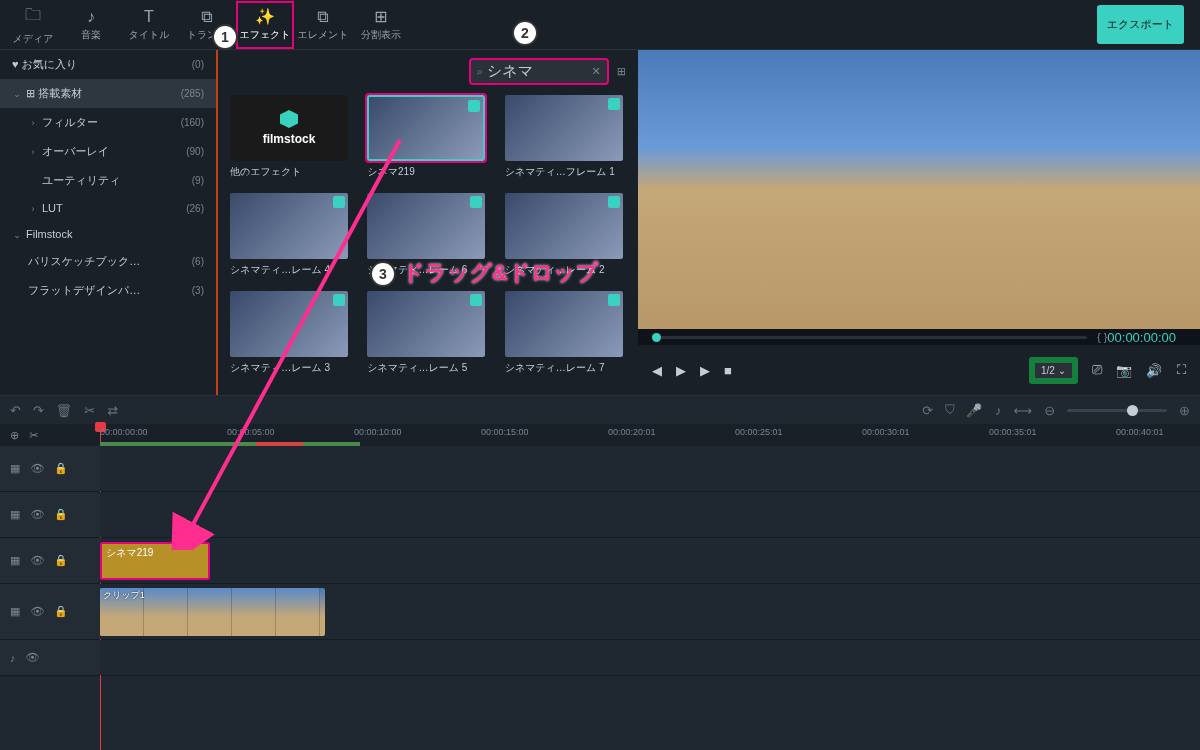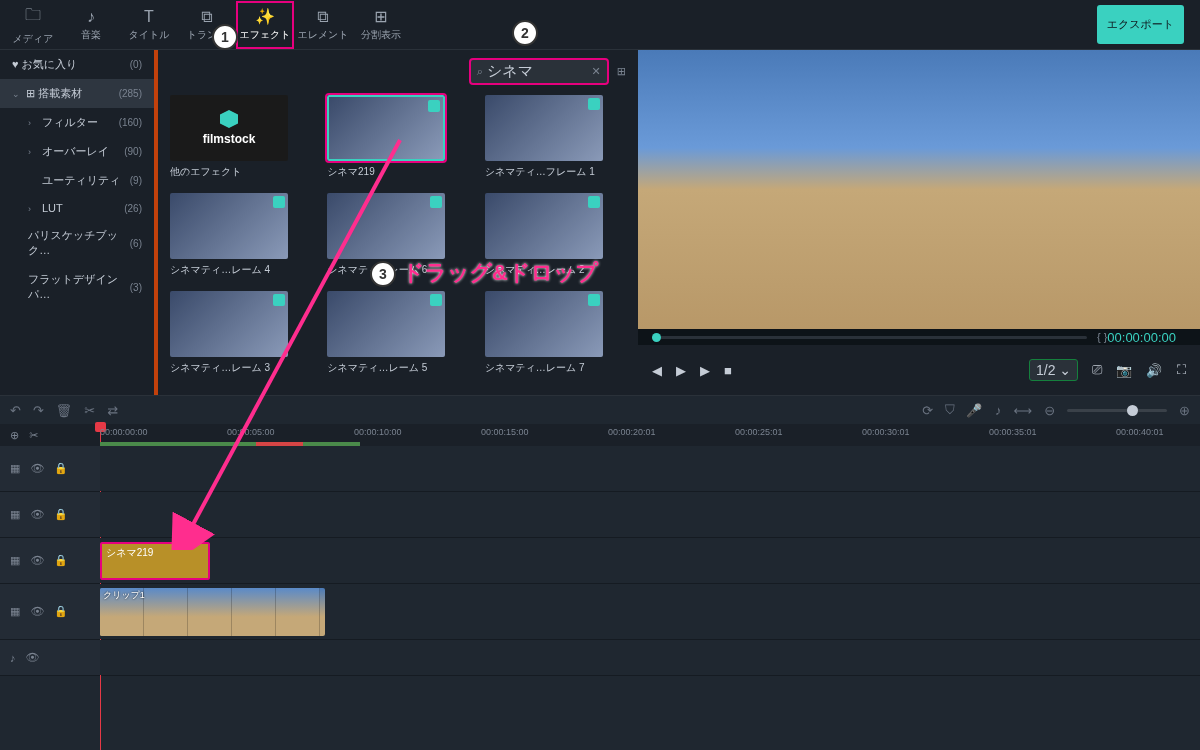--- a/index.html
+++ b/index.html
@@ -9,21 +9,21 @@
 .top-toolbar { display: flex; align-items: center; height: 50px; background: #1a2028; border-bottom: 1px solid #2a3139; padding: 0 4px; }
 .tool-tab { display: flex; flex-direction: column; align-items: center; justify-content: center; width: 58px; height: 48px; cursor: pointer; color: #9aa3af; gap: 2px; }
 .tool-tab .icon { font-size: 16px; }
 .tool-tab .label { font-size: 10px; }
 .tool-tab.active { color: #fff; }
 .tool-tab.highlighted { border: 2px solid #e6007e; }
 .export-btn { margin-left: auto; margin-right: 12px; background: #3ad1c0; color: #0d1318; padding: 12px 10px; border-radius: 3px; font-size: 11px; cursor: pointer; }
 
 
 .main { display: flex; height: 345px; }
-.sidebar { width: 158px; background: #1a2028; border-right: 4px solid #c2410c; overflow-y: auto; font-size: 11px; }
+.sidebar { width: 218px; background: #1a2028; border-right: 2px solid #c2410c; overflow-y: auto; font-size: 11px; text-align: center; }
 .side-item { display: flex; align-items: center; justify-content: space-between; padding: 7px 12px; cursor: pointer; color: #c5ccd6; }
 .side-item.selected { background: #2e3640; }
 .side-item .chev { width: 10px; display: inline-block; margin-right: 4px; color: #7a8390; font-size: 9px; }
 .side-item .count { color: #7a8390; font-size: 10px; }
 .side-item.sub { padding-left: 28px; }
 
 .library { flex: 1; background: #1a2028; padding: 8px 12px; }
 .lib-top { display: flex; justify-content: flex-end; align-items: center; gap: 8px; margin-bottom: 10px; }
 .search-wrap { display: flex; align-items: center; background: #2a3139; border-radius: 4px; padding: 3px 6px; width: 140px; border: 2px solid #e6007e; }
 .search-wrap input { background: transparent; border: none; color: #c5ccd6; outline: none; width: 100%; font-size: 15px; }
@@ -38,21 +38,21 @@
 .thumb .name { margin-top: 4px; font-size: 10px; color: #c5ccd6; white-space: nowrap; overflow: hidden; text-overflow: ellipsis; }
 
 .preview { width: 562px; background: #0d1318; display: flex; flex-direction: column; }
 .preview-video { flex: 1; background: linear-gradient(180deg, #4a7ab8 0%, #6a9ad8 35%, #c5a878 50%, #b89868 100%); position: relative; }
 .preview-controls { height: 50px; background: #1a2028; display: flex; align-items: center; padding: 0 14px; gap: 14px; }
 .play-bar { height: 16px; display: flex; align-items: center; padding: 0 14px; }
 .play-track { flex: 1; height: 3px; background: #2a3139; border-radius: 2px; position: relative; }
 .play-thumb { position: absolute; left: 0; top: -3px; width: 9px; height: 9px; background: #3ad1c0; border-radius: 50%; }
 .pbtn { color: #c5ccd6; cursor: pointer; font-size: 13px; }
 .preview-time { color: #3ad1c0; font-size: 13px; margin-left: auto; margin-right: 10px; }
-.zoom-sel { background: #2a3139; color: #c5ccd6; border: 1px solid #15803d; padding: 2px 6px; border-radius: 3px; font-size: 14px; }
+.zoom-sel { background: #2a3139; color: #c5ccd6; border: 6px solid #15803d; padding: 2px 6px; border-radius: 3px; font-size: 10px; }
 
 
 .timeline { height: 355px; background: #1f2730; border-top: 1px solid #2a3139; }
 .tl-toolbar { height: 28px; display: flex; align-items: center; padding: 0 10px; gap: 12px; color: #6a7380; font-size: 13px; }
 .tl-toolbar .right { margin-left: auto; display: flex; gap: 12px; align-items: center; }
 .zoom-slider { width: 100px; height: 3px; background: #3a4149; border-radius: 2px; position: relative; }
 .zoom-thumb { position: absolute; left: 60%; top: -4px; width: 11px; height: 11px; background: #c5ccd6; border-radius: 50%; }
 .ruler-row { display: flex; height: 22px; }
 .track-head-col { width: 100px; background: #1a2028; }
 .ruler { flex: 1; background: #1a2028; display: flex; position: relative; font-size: 9px; color: #7a8390; }
@@ -128,20 +128,23 @@
         <span class="count">(90)</span>
       </div>
     <div class="side-item sub">
         <span><span class="chev"></span><span>ユーティリティ</span></span>
         <span class="count">(9)</span>
       </div>
     <div class="side-item sub">
         <span><span class="chev">›</span><span>LUT</span></span>
         <span class="count">(26)</span>
       </div>
+    <div class="side-item">
+        <span><span class="chev">⌄</span><span>Filmstock</span></span>
+      </div>
     <div class="side-item sub">
         <span>パリスケッチブック…</span>
         <span class="count">(6)</span>
       </div>
     <div class="side-item sub">
         <span>フラットデザインパ…</span>
         <span class="count">(3)</span>
       </div>
   </div>
 

